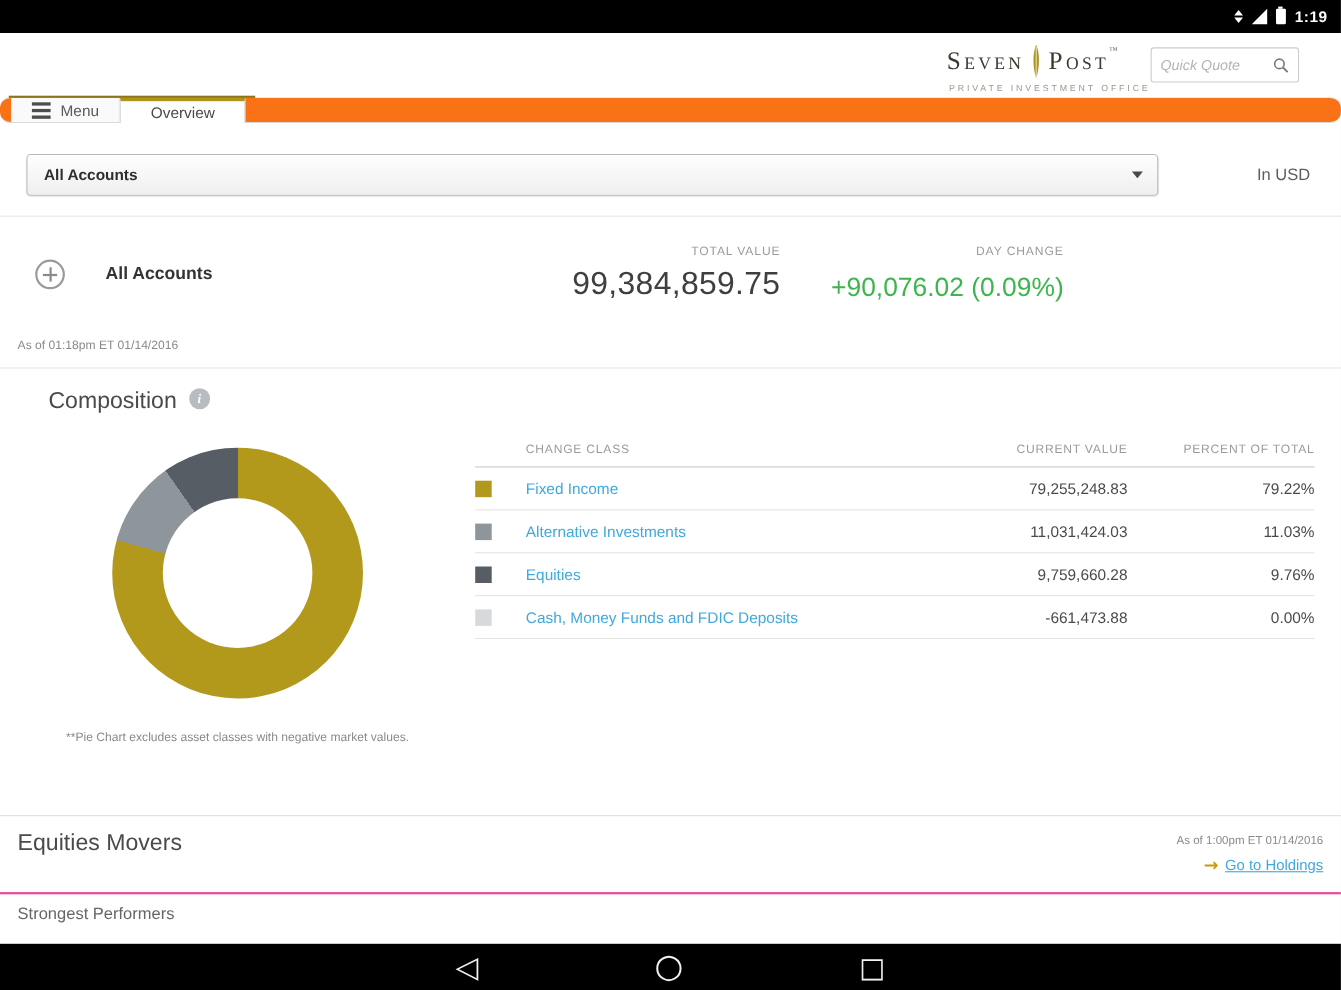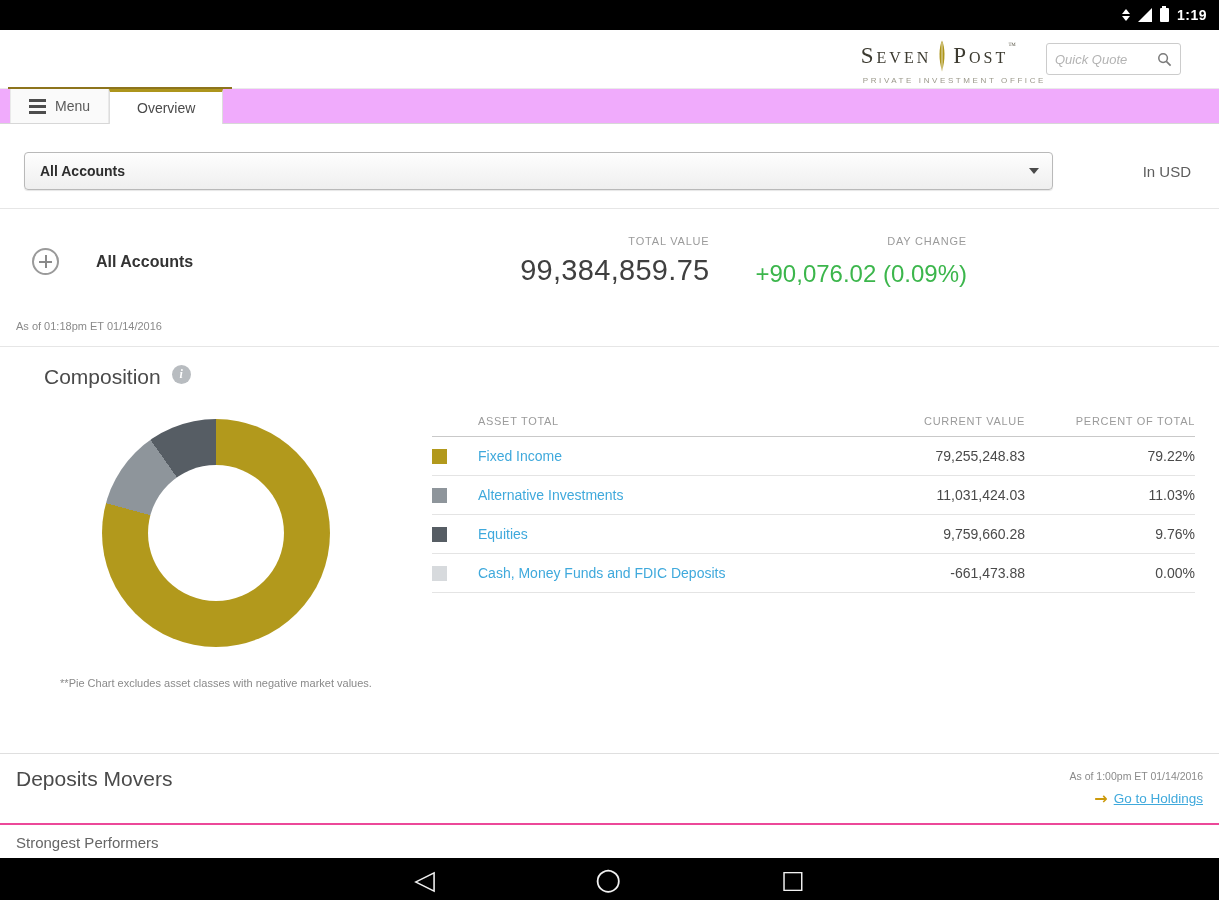--- a/index.html
+++ b/index.html
@@ -43,22 +43,22 @@
 
   .quick-quote { width: 135px; height: 32px; border: 1px solid #ccc; border-radius: 3px;
                  display: flex; align-items: center; justify-content: space-between;
                  padding: 0 8px; background: #fff; margin-right: 22px; }
   .quick-quote input { border: none; outline: none; width: 95px; font-size: 13px;
                        font-family: "Liberation Sans", sans-serif; color: #555; background: transparent; }
   .quick-quote input::placeholder { font-style: italic; color: #b3b3b3; }
   .search-icon { width: 15px; height: 15px; }
 
   
-  .tab-bar { display: flex; align-items: stretch; height: 36px; border-top: 1px solid #eaeaea;
-             border-bottom: 1px solid #d7d7d7; background: #f0abfc; padding-left: 10px; }
+  .tab-bar { display: flex; align-items: stretch; height: 24px; border-top: 1px solid #eaeaea;
+             border-bottom: 1px solid #d7d7d7; background: #f97316; padding-left: 10px; border-radius: 10px; }
   .menu-btn { display: flex; align-items: center; gap: 9px; padding: 0 18px;
               border-left: 1px solid #e9e9e9; border-right: 1px solid #e9e9e9;
               color: #5a5a5a; font-size: 14px; cursor: pointer; background: #fafafa; }
   .hamburger { display: flex; flex-direction: column; gap: 3px; }
   .hamburger i { display: block; width: 17px; height: 3px; background: #4d4d4d; }
   .tab { position: relative; display: flex; align-items: center; padding: 0 27px;
          font-size: 14px; color: #4a4a4a; cursor: pointer; }
   .tab.active { background: #fff; border-left: 1px solid #ddd; border-right: 1px solid #ddd;
                 border-top: 3px solid #ad951c; margin-bottom: -1px; }
 
@@ -225,21 +225,21 @@
         <span class="info-icon"></span>
       </div>
       <div class="composition-body">
         <div class="chart-wrap">
           <div class="donut" style="background: conic-gradient(rgb(178, 153, 28) 0%, rgb(178, 153, 28) 79.22%, rgb(142, 149, 155) 79.22%, rgb(142, 149, 155) 90.25%, rgb(86, 93, 100) 90.25%, rgb(86, 93, 100) 100%);"></div>
           <div class="footnote">**Pie Chart excludes asset classes with negative market values.</div>
         </div>
         <div class="asset-table">
           <div class="t-head">
             <span></span>
-            <span>ASSET TOTAL</span>
+            <span>CHANGE CLASS</span>
             <span class="c-value">CURRENT VALUE</span>
             <span class="c-pct">PERCENT OF TOTAL</span>
           </div>
           <div class="t-row">
             <span class="swatch" style="background: rgb(178, 153, 28);"></span>
             <a class="asset-link">Fixed Income</a>
             <span class="c-value">79,255,248.83</span>
             <span class="c-pct">79.22%</span>
           </div>
           <div class="t-row">
@@ -259,21 +259,21 @@
             <a class="asset-link">Cash, Money Funds and FDIC Deposits</a>
             <span class="c-value">-661,473.88</span>
             <span class="c-pct">0.00%</span>
           </div>
         </div>
       </div>
     </section>
 
     <section class="movers">
       <div class="movers-head">
-        <h2 class="section-title">Deposits Movers</h2>
+        <h2 class="section-title">Equities Movers</h2>
         <div class="movers-right">
           <div class="movers-asof">As of 1:00pm ET 01/14/2016</div>
           <a class="holdings-link">
             <span class="go-arrow">→</span>
             <span class="holdings-text">Go to Holdings</span>
           </a>
         </div>
       </div>
       <div class="performers-row">
         <div class="perf-left">Strongest Performers</div>

